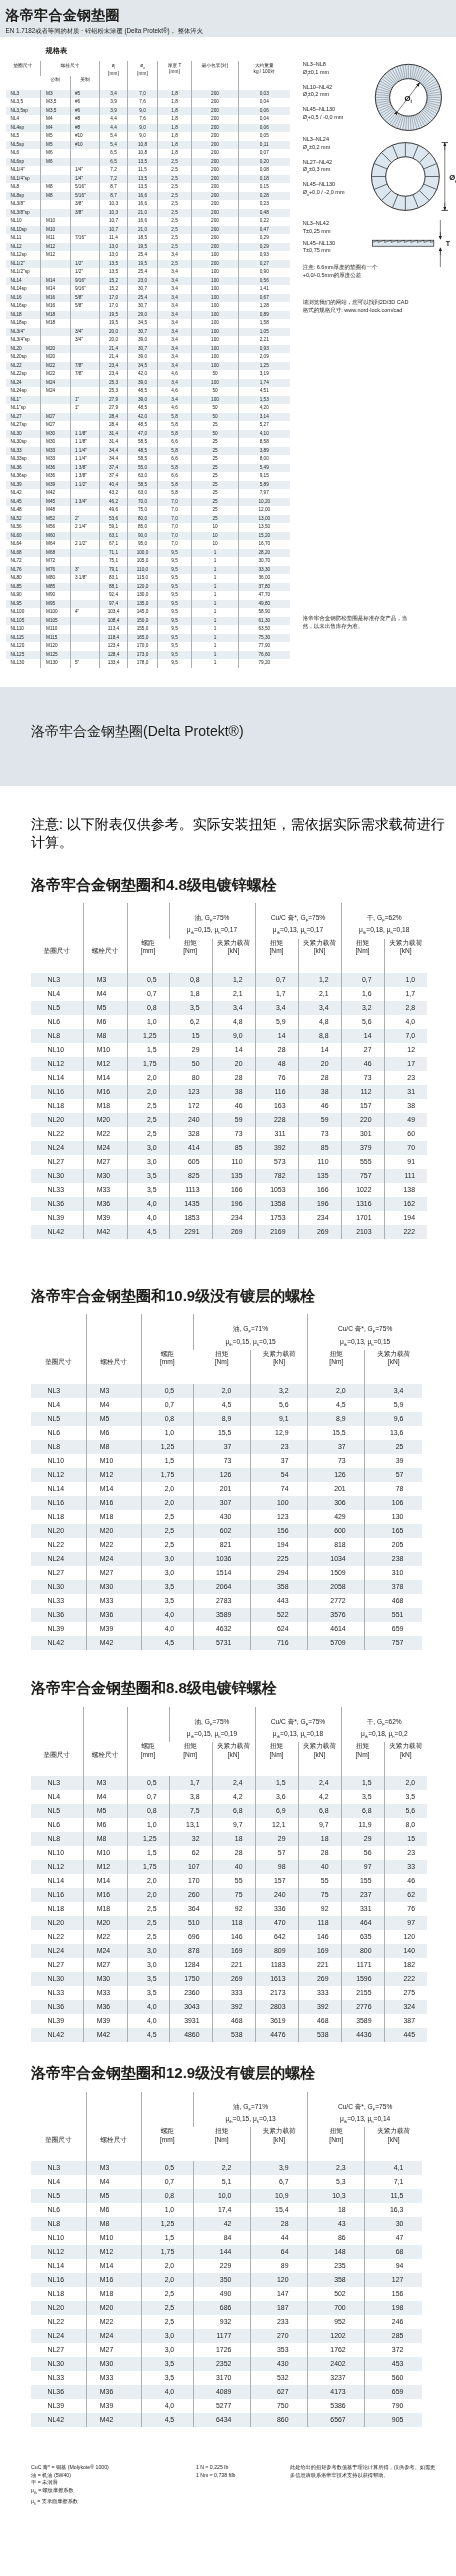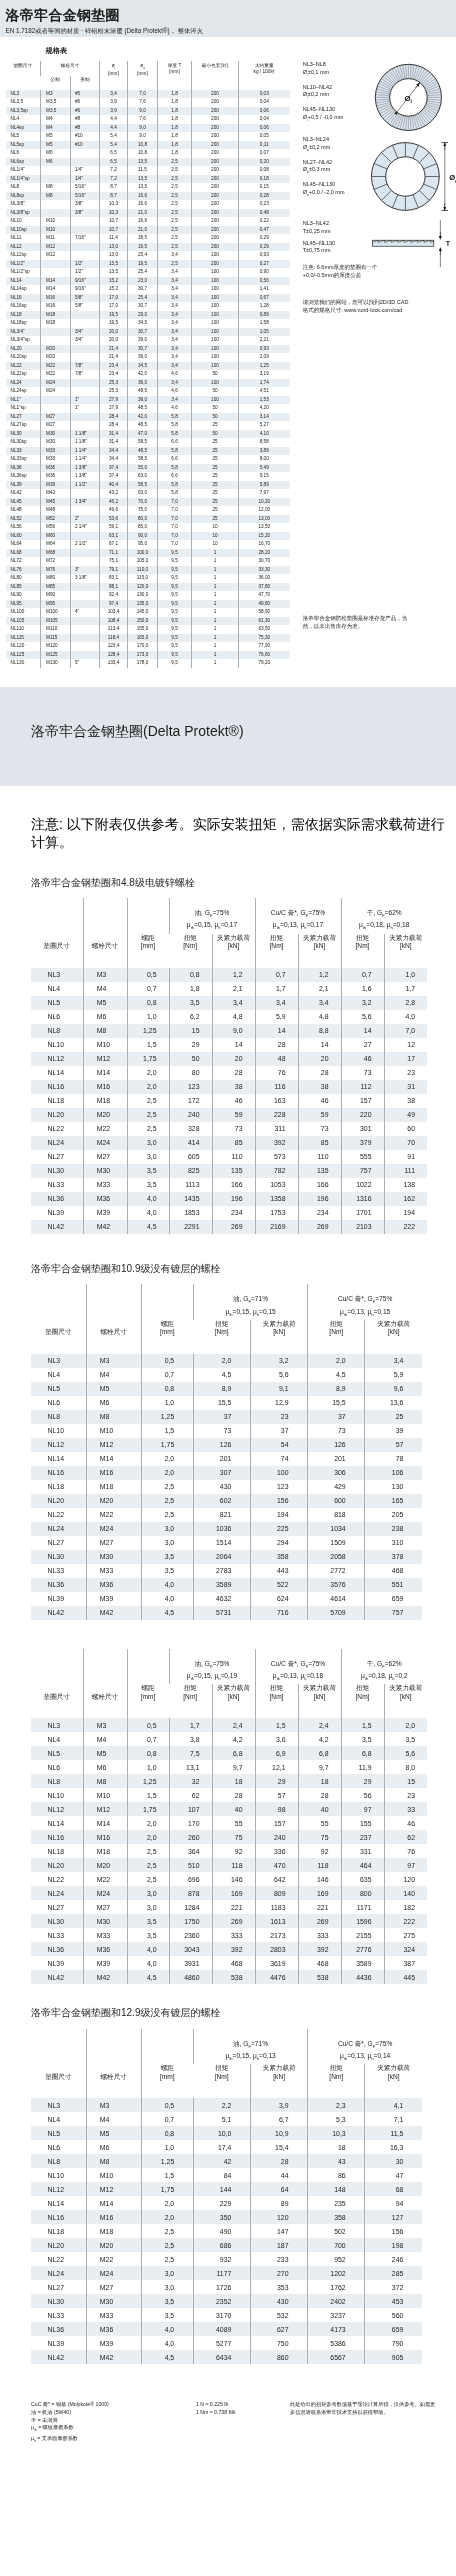--- a/index.html
+++ b/index.html
@@ -42,40 +42,40 @@
   .tolblock .labels .group { margin-bottom:5px; line-height:7.2px; }
   .note2 { position:absolute; left:0; line-height:7.7px; font-size:5.5px; }
 
   
   .banner2 { background:#dfe5ea; height:99px; margin-top:18.7px; padding:29px 0 0 31px; }
   .banner2 h2 { font-size:20.4px; font-weight:bold; }
   .banner2 .sub { font-size:14px; margin-top:7.7px; }
   .tq-note { margin:30px 0 0 31px; font-size:14px; color:#000; }
 
   .tblock { margin-left:31px; }
-  .tblock h3 { font-size:10px; font-weight:normal; }
+  .tblock h3 { font-size:15px; font-weight:bold; }
   .tq { margin-top:8.8px; table-layout:fixed; font-size:6.9px; }
   .tq th { font-weight:normal; font-size:6.6px; line-height:8.8px; color:#222; }
   .tq td, .tq th { border-left:0.6px solid #a9afb4; }
   .tq td:first-child, .tq th:first-child { border-left:none; }
   .tq thead th.lead { vertical-align:bottom; text-align:center; padding-bottom:16.5px; }
   .tq thead th.grp { vertical-align:top; text-align:center; padding-top:11px; }
   .tq thead th.leaf { vertical-align:top; text-align:center; padding-bottom:16.5px; }
   .tq tbody tr:nth-child(odd) { background:#e9eef2; }
   .tq td { height:14px; white-space:nowrap; }
   .tq td:nth-child(1){ text-align:left; padding-left:16.5px; }
   .tq td:nth-child(2){ text-align:left; padding-left:13.2px; }
   .tq td:nth-child(n+3){ text-align:right; }
   .t9 { width:396px; }
   .t9 col.a{width:52px} .t9 col.b{width:44px} .t9 col.p{width:42px} .t9 col.v{width:43px}
   .t9 td:nth-child(n+3){ padding-right:12px; }
   .t7 { width:391px; }
   .t7 col.a{width:55px} .t7 col.b{width:55px} .t7 col.p{width:52px} .t7 col.v{width:57px}
   .t7 td:nth-child(n+3){ padding-right:18.7px; }
-  .mt1{margin-top:28px} .mt2{margin-top:29px} .mt3{margin-top:22px}
+  .mt1{margin-top:48px} .mt2{margin-top:29px} .mt3{margin-top:22px}
 
   
   .footer { display:flex; margin:37px 0 0 31px; font-size:5.2px; line-height:7.7px; color:#222; }
   .footer .defs { width:165px; }
   .footer .conv { width:94px; }
   .footer .fnote { width:149px; }
 
   svg text { font-family:"Liberation Sans","DejaVu Sans",sans-serif; }
 </style>
 </head>
@@ -1502,20 +1502,21 @@
           <td>5731</td>
           <td>716</td>
           <td>5709</td>
           <td>757</td>
         </tr>
       </tbody>
   </table>
 </div>
 
 <div class="tblock mt2">
+  <h3>洛帝牢合金钢垫圈和8.8级电镀锌螺栓</h3>
   <table class="tq t9">
     <colgroup>
         <col class="a">
         <col class="b">
         <col class="p">
         <col class="v">
         <col class="v">
         <col class="v">
         <col class="v">
         <col class="v">

